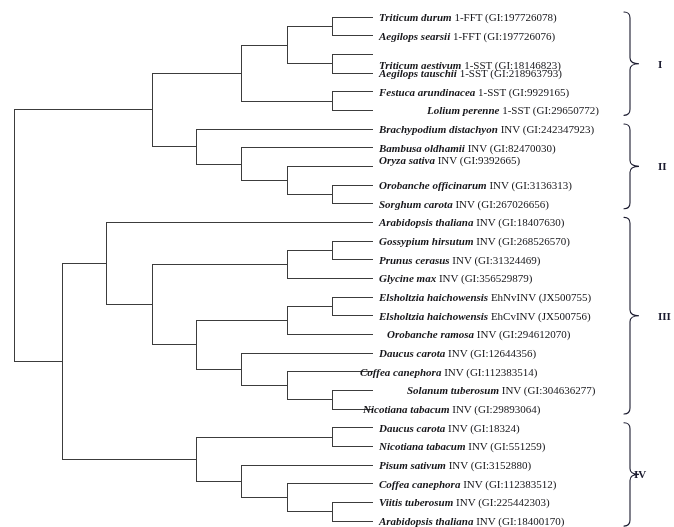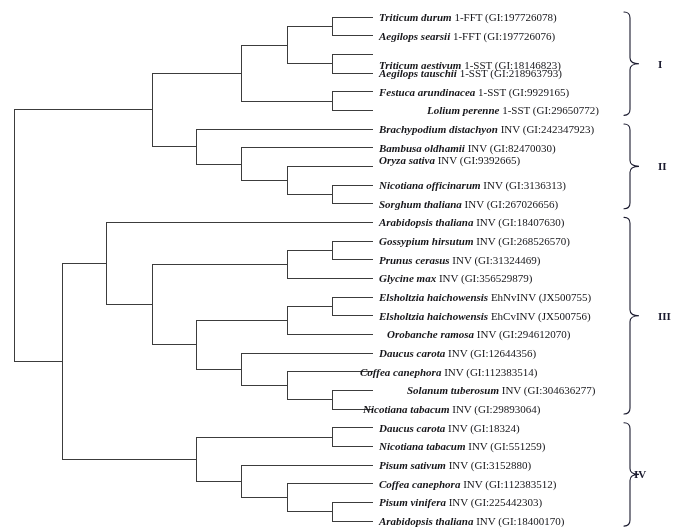--- a/index.html
+++ b/index.html
@@ -131,38 +131,38 @@
 <div id="leaf-labels">
     <div class="leaf-label" style="left: 379px; top: 17px;"><span class="taxon">Triticum durum</span><span class="gene"> 1-FFT (GI:197726078)</span></div>
     <div class="leaf-label" style="left: 379px; top: 35.67px;"><span class="taxon">Aegilops searsii</span><span class="gene"> 1-FFT (GI:197726076)</span></div>
     <div class="leaf-label" style="left: 379px; top: 65px; text-align: center;"><span class="taxon">Triticum aestivum</span><span class="gene"> 1-SST (GI:18146823)</span></div>
     <div class="leaf-label" style="left: 379px; top: 73.01px;"><span class="taxon">Aegilops tauschii</span><span class="gene"> 1-SST (GI:218963793)</span></div>
     <div class="leaf-label" style="left: 379px; top: 91.68px;"><span class="taxon">Festuca arundinacea</span><span class="gene"> 1-SST (GI:9929165)</span></div>
     <div class="leaf-label" style="left: 379px; top: 110.35px; margin-left: 48px;"><span class="taxon">Lolium perenne</span><span class="gene"> 1-SST (GI:29650772)</span></div>
     <div class="leaf-label" style="left: 379px; top: 129.02px;"><span class="taxon">Brachypodium distachyon</span><span class="gene"> INV (GI:242347923)</span></div>
     <div class="leaf-label" style="left: 379px; top: 147.69px;"><span class="taxon">Bambusa oldhamii</span><span class="gene"> INV (GI:82470030)</span></div>
     <div class="leaf-label" style="left: 379px; top: 160px;"><span class="taxon">Oryza sativa</span><span class="gene"> INV (GI:9392665)</span></div>
-    <div class="leaf-label" style="left: 379px; top: 185.03px;"><span class="taxon">Nicotiana officinarum</span><span class="gene"> INV (GI:3136313)</span></div>
-    <div class="leaf-label" style="left: 379px; top: 203.7px;"><span class="taxon">Sorghum thaliana</span><span class="gene"> INV (GI:267026656)</span></div>
+    <div class="leaf-label" style="left: 379px; top: 185.03px;"><span class="taxon">Orobanche officinarum</span><span class="gene"> INV (GI:3136313)</span></div>
+    <div class="leaf-label" style="left: 379px; top: 203.7px;"><span class="taxon">Sorghum carota</span><span class="gene"> INV (GI:267026656)</span></div>
     <div class="leaf-label" style="left: 379px; top: 222.37px;"><span class="taxon">Arabidopsis thaliana</span><span class="gene"> INV (GI:18407630)</span></div>
     <div class="leaf-label" style="left: 379px; top: 241.04px;"><span class="taxon">Gossypium hirsutum</span><span class="gene"> INV (GI:268526570)</span></div>
     <div class="leaf-label" style="left: 379px; top: 259.71px;"><span class="taxon">Prunus cerasus</span><span class="gene"> INV (GI:31324469)</span></div>
     <div class="leaf-label" style="left: 379px; top: 278.38px;"><span class="taxon">Glycine max</span><span class="gene"> INV (GI:356529879)</span></div>
     <div class="leaf-label" style="left: 379px; top: 297.05px;"><span class="taxon">Elsholtzia haichowensis</span><span class="gene"> EhNvINV (JX500755)</span></div>
     <div class="leaf-label" style="left: 379px; top: 315.72px;"><span class="taxon">Elsholtzia haichowensis</span><span class="gene"> EhCvINV (JX500756)</span></div>
     <div class="leaf-label" style="left: 387px; top: 334.39px;"><span class="taxon">Orobanche ramosa</span><span class="gene"> INV (GI:294612070)</span></div>
     <div class="leaf-label" style="left: 379px; top: 353.06px;"><span class="taxon">Daucus carota</span><span class="gene"> INV (GI:12644356)</span></div>
     <div class="leaf-label" style="left: 360px; top: 371.73px;"><span class="taxon">Coffea canephora</span><span class="gene"> INV (GI:112383514)</span></div>
     <div class="leaf-label" style="left: 379px; top: 390.4px; margin-left: 28px;"><span class="taxon">Solanum tuberosum</span><span class="gene"> INV (GI:304636277)</span></div>
     <div class="leaf-label" style="left: 363px; top: 409.07px;"><span class="taxon">Nicotiana tabacum</span><span class="gene"> INV (GI:29893064)</span></div>
     <div class="leaf-label" style="left: 379px; top: 427.74px;"><span class="taxon">Daucus carota</span><span class="gene"> INV (GI:18324)</span></div>
     <div class="leaf-label" style="left: 379px; top: 446.41px;"><span class="taxon">Nicotiana tabacum</span><span class="gene"> INV (GI:551259)</span></div>
     <div class="leaf-label" style="left: 379px; top: 465.08px;"><span class="taxon">Pisum sativum</span><span class="gene"> INV (GI:3152880)</span></div>
     <div class="leaf-label" style="left: 379px; top: 483.75px;"><span class="taxon">Coffea canephora</span><span class="gene"> INV (GI:112383512)</span></div>
-    <div class="leaf-label" style="left: 379px; top: 502.42px;"><span class="taxon">Pisum vinifera</span><span class="gene"> INV (GI:225442303)</span></div>
+    <div class="leaf-label" style="left: 379px; top: 502.42px;"><span class="taxon">Viitis tuberosum</span><span class="gene"> INV (GI:225442303)</span></div>
     <div class="leaf-label" style="left: 379px; top: 521.09px;"><span class="taxon">Arabidopsis thaliana</span><span class="gene"> INV (GI:18400170)</span></div>
   </div>
 <div id="clade-romans">
     <div class="clade-roman" style="left: 658px; top: 63.675px;">I</div>
     <div class="clade-roman" style="left: 658px; top: 166.36px;">II</div>
     <div class="clade-roman" style="left: 658px; top: 315.72px;">III</div>
     <div class="clade-roman" style="left: 634px; top: 474.415px;">IV</div>
   </div>
 
 </body></html>

